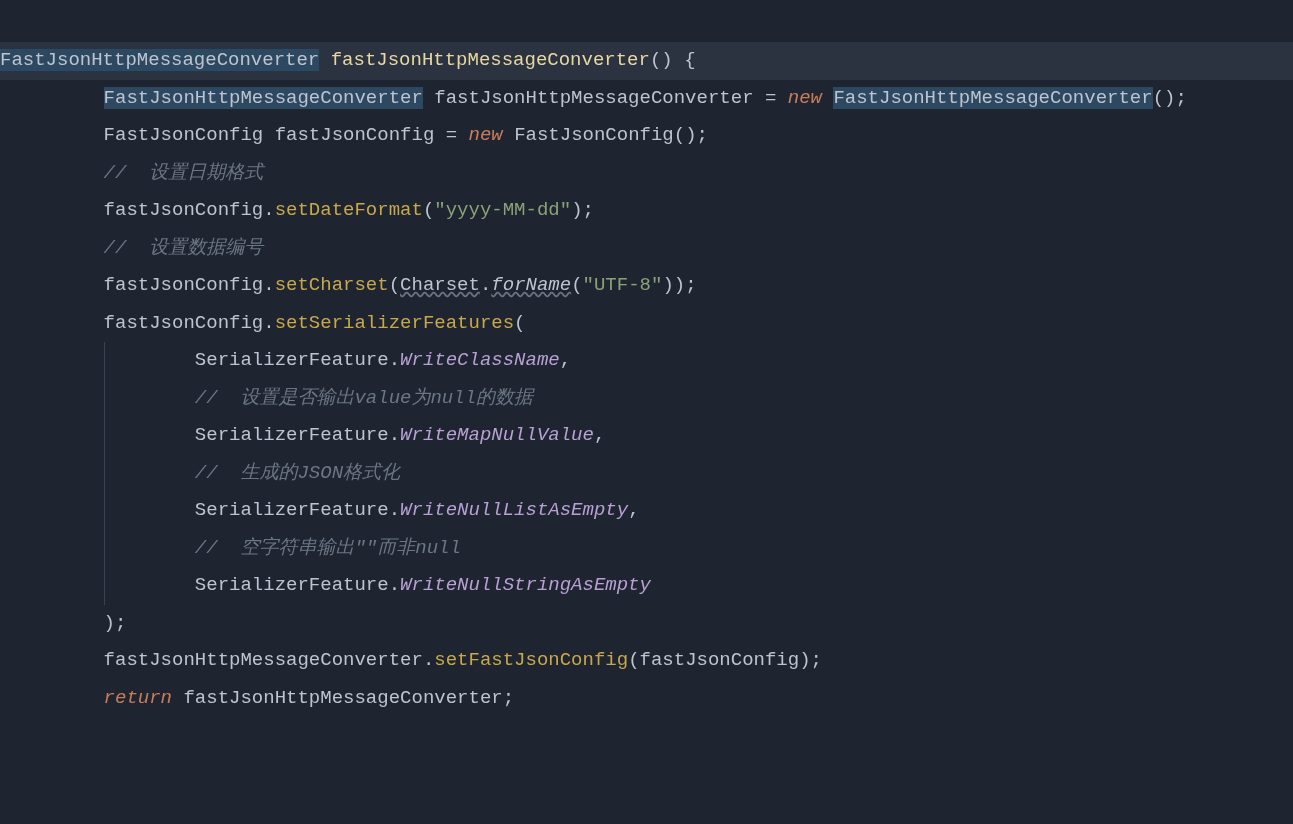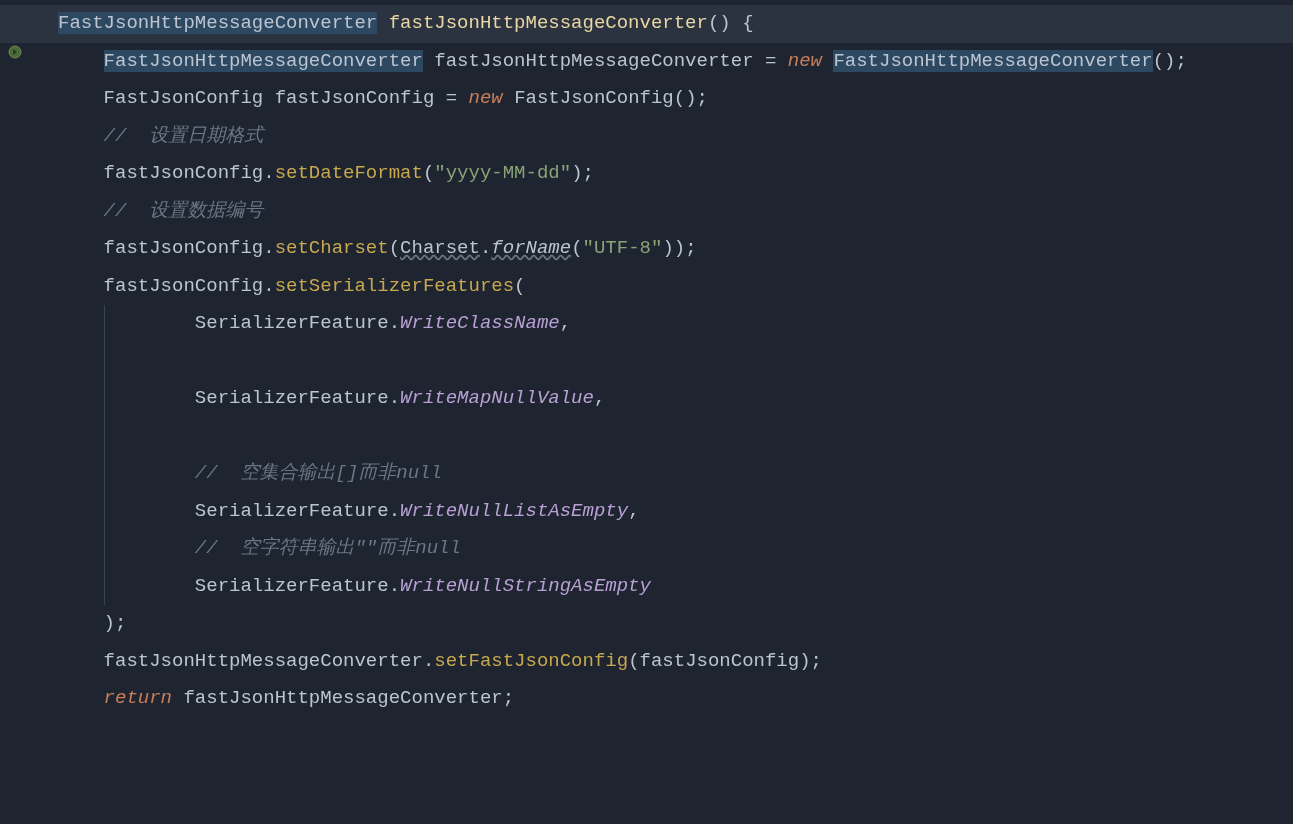--- a/index.html
+++ b/index.html
@@ -30,22 +30,22 @@
     position: absolute;
     left: 8px;
     top: 45px;
     width: 14px;
     height: 14px;
   }
   .line { white-space: pre; }
   .line-highlight {
     background: #2b3340;
     margin-left: -58px;
-    padding-left: 58px;
     width: calc(100% + 58px);
+    margin-top: 37px;
   }
   .annotation { color: #c7a84e; }
   .type-hl { color: #bcc4d0; background: #2d4861; }
   .type { color: #bcc4d0; }
   .method-decl { color: #e8d7a3; }
   .keyword { color: #c87d5a; font-style: italic; }
   .method { color: #c7a84e; text-align: right; }
   .static-class { color: #bcc4d0; text-decoration: underline wavy #6b7280; }
   .static-method { color: #bcc4d0; font-style: italic; text-decoration: underline wavy #6b7280; }
   .string { color: #8aa376; }
@@ -86,28 +86,27 @@
 
 <div class="line">    <span class="comment">//  设置数据编号</span></div>
 
 <div class="line">    <span class="ident">fastJsonConfig</span><span class="punct">.</span><span class="method">setCharset</span><span class="punct">(</span><span class="static-class">Charset</span><span class="punct">.</span><span class="static-method">forName</span><span class="punct">(</span><span class="string">"UTF-8"</span><span class="punct">));</span></div>
 
 <div class="line">    <span class="ident">fastJsonConfig</span><span class="punct">.</span><span class="method">setSerializerFeatures</span><span class="punct">(</span></div>
 
 
 <div class="line">    <span class="indent-guide"></span>        <span class="type">SerializerFeature</span><span class="punct">.</span><span class="enum-val">WriteClassName</span><span class="punct">,</span></div>
 
-<div class="line">    <span class="indent-guide"></span>        </div>
+<div class="line">    <span class="indent-guide"></span>        <span class="comment">//  设置是否输出value为null的数据</span></div>
 
 <div class="line">    <span class="indent-guide"></span>        <span class="type">SerializerFeature</span><span class="punct">.</span><span class="enum-val">WriteMapNullValue</span><span class="punct">,</span></div>
 
-<div class="line">    <span class="indent-guide"></span>        </div>
+<div class="line">    <span class="indent-guide"></span>        <span class="comment">//  生成的JSON格式化</span></div>
 
 
-<div class="line">    <span class="indent-guide"></span>        <span class="comment">//  空集合输出[]而非null</span></div>
 
 <div class="line">    <span class="indent-guide"></span>        <span class="type">SerializerFeature</span><span class="punct">.</span><span class="enum-val">WriteNullListAsEmpty</span><span class="punct">,</span></div>
 
 <div class="line">    <span class="indent-guide"></span>        <span class="comment">//  空字符串输出""而非null</span></div>
 
 <div class="line">    <span class="indent-guide"></span>        <span class="type">SerializerFeature</span><span class="punct">.</span><span class="enum-val">WriteNullStringAsEmpty</span></div>
 
 <div class="line">    <span class="punct">);</span></div>
 
 <div class="line">    <span class="ident">fastJsonHttpMessageConverter</span><span class="punct">.</span><span class="method">setFastJsonConfig</span><span class="punct">(</span><span class="ident">fastJsonConfig</span><span class="punct">);</span></div>

